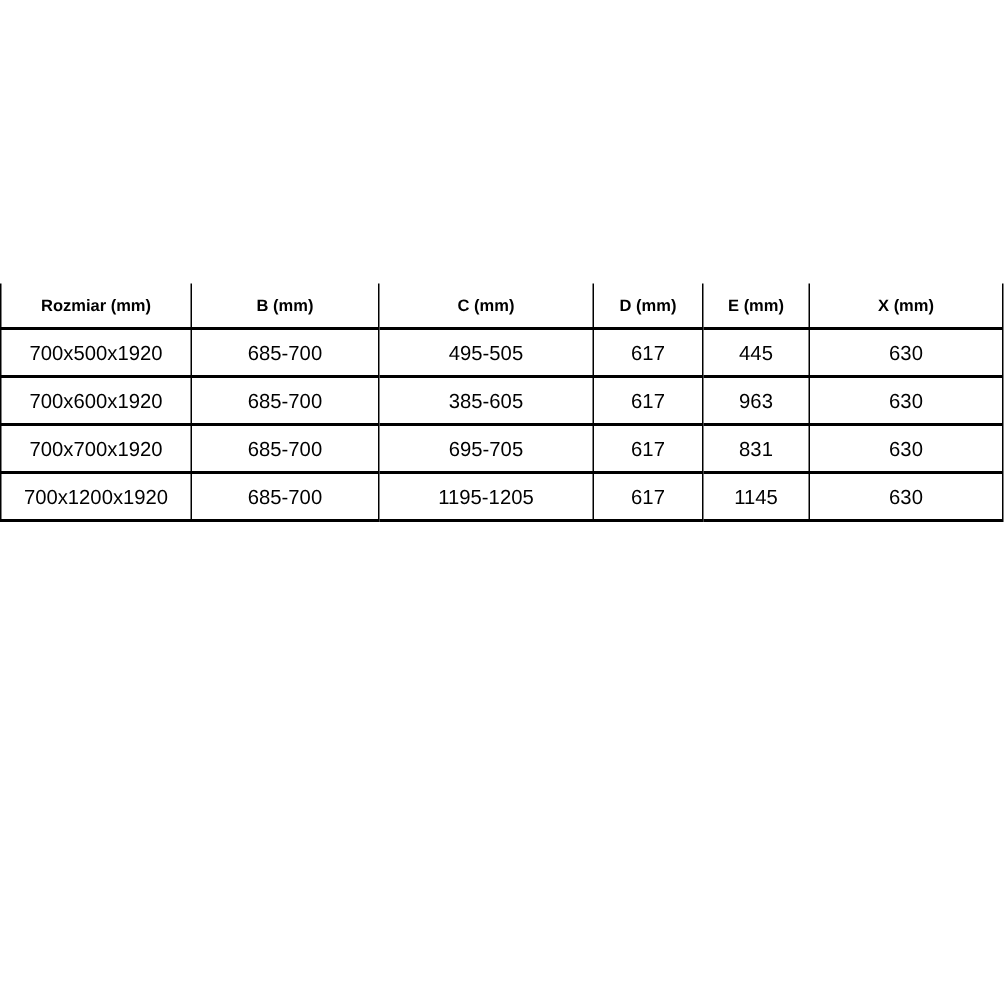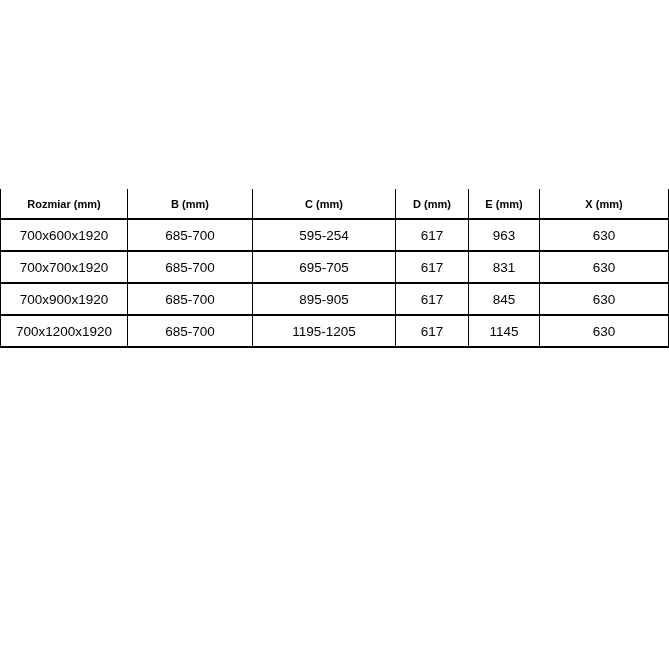--- a/index.html
+++ b/index.html
@@ -75,41 +75,41 @@
           <th>Rozmiar (mm)</th>
           <th>B (mm)</th>
           <th>C (mm)</th>
           <th>D (mm)</th>
           <th>E (mm)</th>
           <th>X (mm)</th>
         </tr>
     </thead>
     <tbody>
         <tr>
+          <td>700x500x1920</td>
+          <td>685-700</td>
+          <td>495-505</td>
+          <td>617</td>
+          <td>445</td>
+          <td>630</td>
+        </tr>
+        <tr>
           <td>700x600x1920</td>
           <td>685-700</td>
-          <td>595-254</td>
+          <td>385-605</td>
           <td>617</td>
           <td>963</td>
           <td>630</td>
         </tr>
         <tr>
           <td>700x700x1920</td>
           <td>685-700</td>
           <td>695-705</td>
           <td>617</td>
           <td>831</td>
-          <td>630</td>
-        </tr>
-        <tr>
-          <td>700x900x1920</td>
-          <td>685-700</td>
-          <td>895-905</td>
-          <td>617</td>
-          <td>845</td>
           <td>630</td>
         </tr>
         <tr>
           <td>700x1200x1920</td>
           <td>685-700</td>
           <td>1195-1205</td>
           <td>617</td>
           <td>1145</td>
           <td>630</td>
         </tr>

